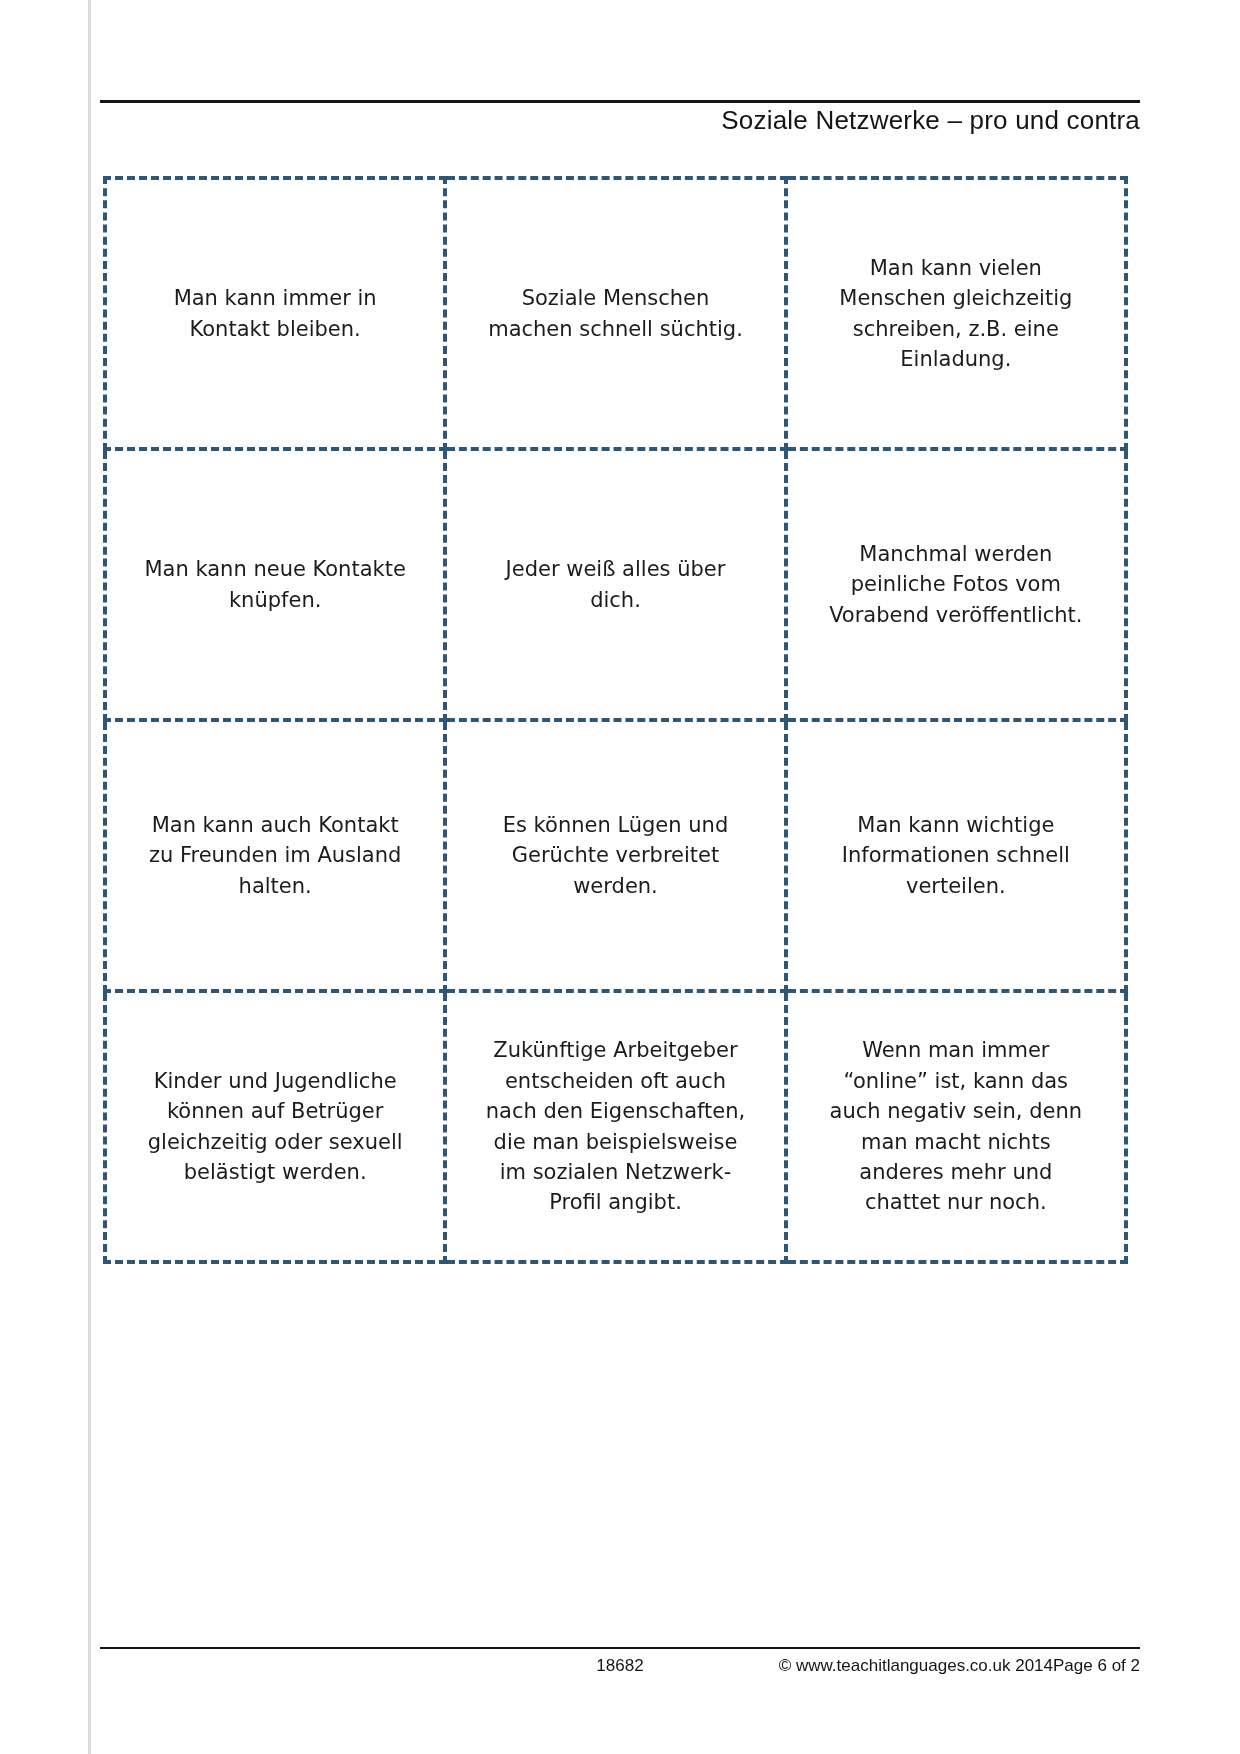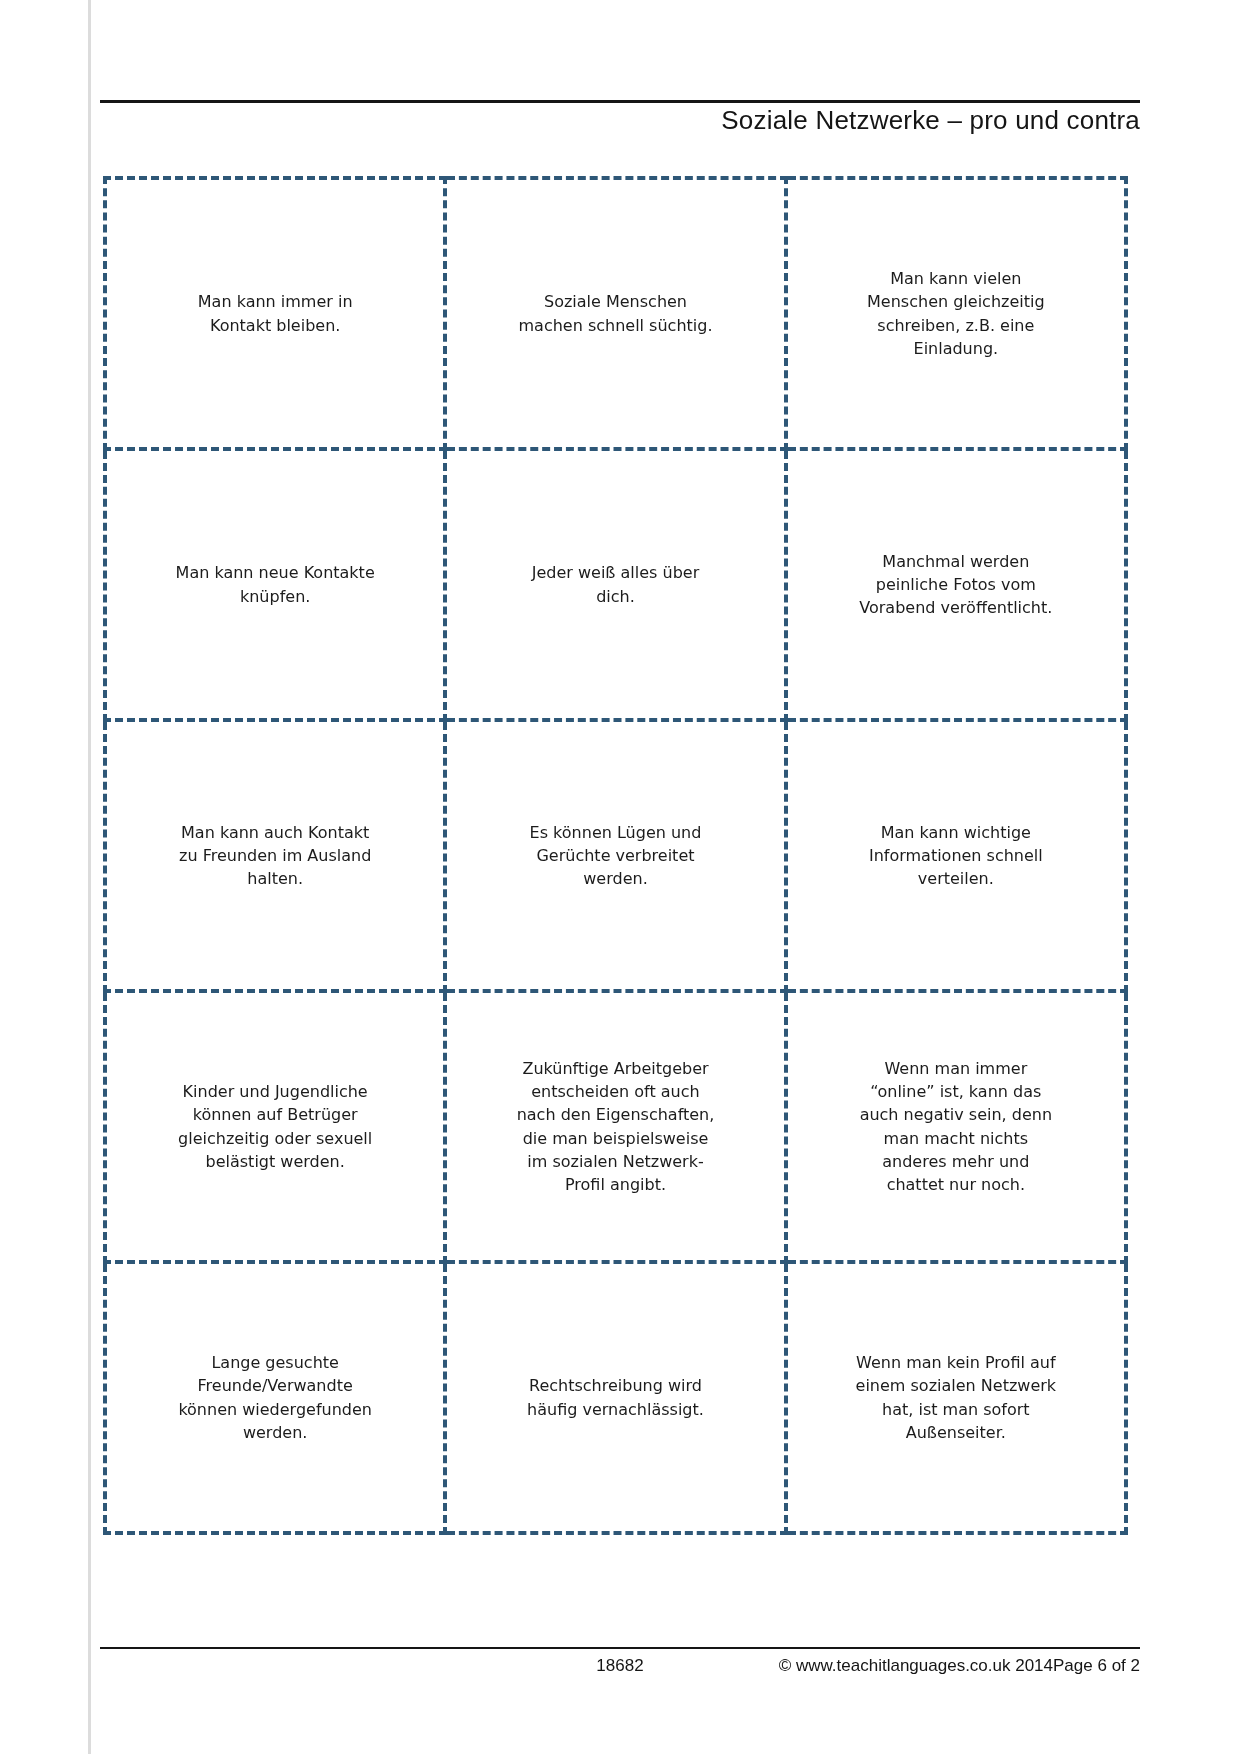--- a/index.html
+++ b/index.html
@@ -48,21 +48,21 @@
     border-collapse: collapse;
     table-layout: fixed;
   }
   table.grid td.card {
     border: 4px dashed #2e5777;
     height: 271px;
     text-align: center;
     vertical-align: middle;
     padding: 0 26px;
     font-family: "DejaVu Sans", sans-serif;
-    font-size: 16px;
+    font-size: 21px;
     line-height: 1.45;
     color: #1c1c1c;
     white-space: pre-line;
     background: #ffffff;
   }
 
   .footer-rule {
     position: absolute;
     top: 1647px;
     left: 100px;
@@ -139,32 +139,20 @@
 die man beispielsweise
 im sozialen Netzwerk-
 Profil angibt.</td>
         <td class="card">Wenn man immer
 “online” ist, kann das
 auch negativ sein, denn
 man macht nichts
 anderes mehr und
 chattet nur noch.</td>
       </tr>
-      <tr>
-        <td class="card">Lange gesuchte
-Freunde/Verwandte
-können wiedergefunden
-werden.</td>
-        <td class="card">Rechtschreibung wird
-häufig vernachlässigt.</td>
-        <td class="card">Wenn man kein Profil auf
-einem sozialen Netzwerk
-hat, ist man sofort
-Außenseiter.</td>
-      </tr>
     </tbody>
   </table>
 
   <div class="footer-rule"></div>
   <div class="footer-row">
     <span>© www.teachitlanguages.co.uk 2014</span>
     <span class="center">18682</span>
     <span>Page 6 of 2</span>
   </div>
 

